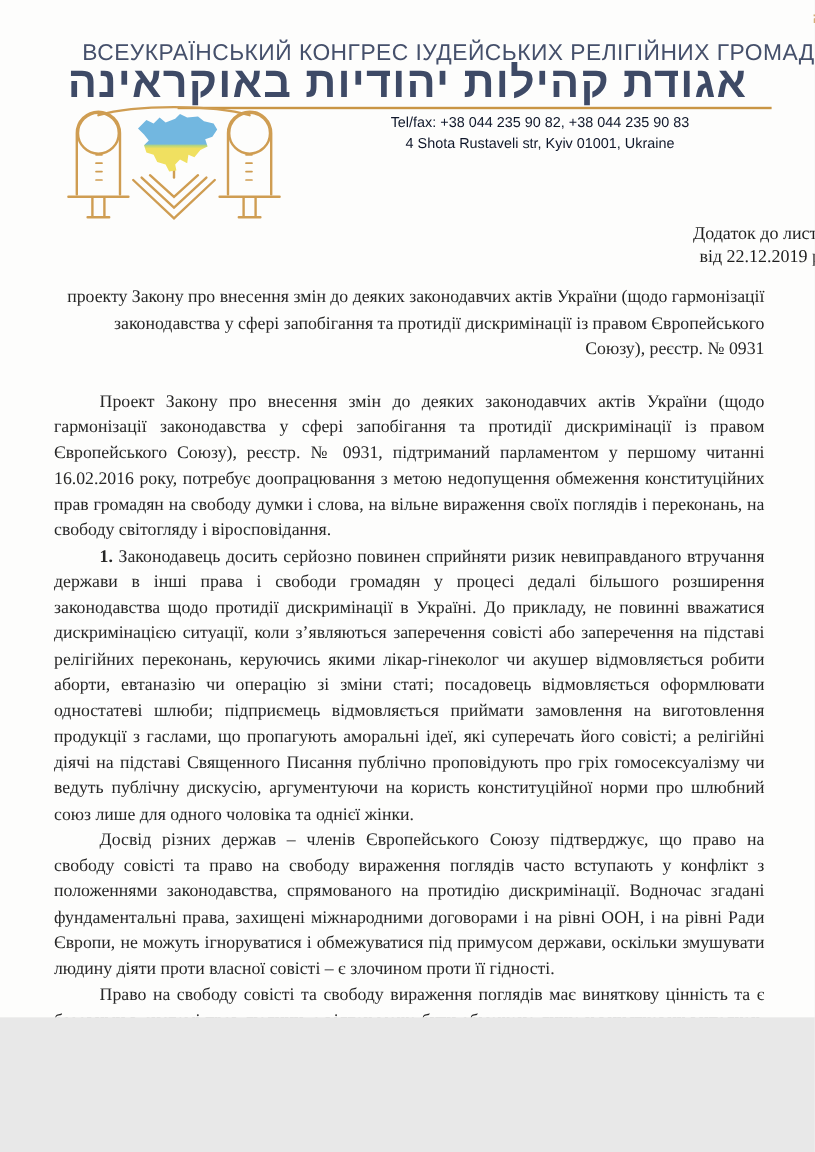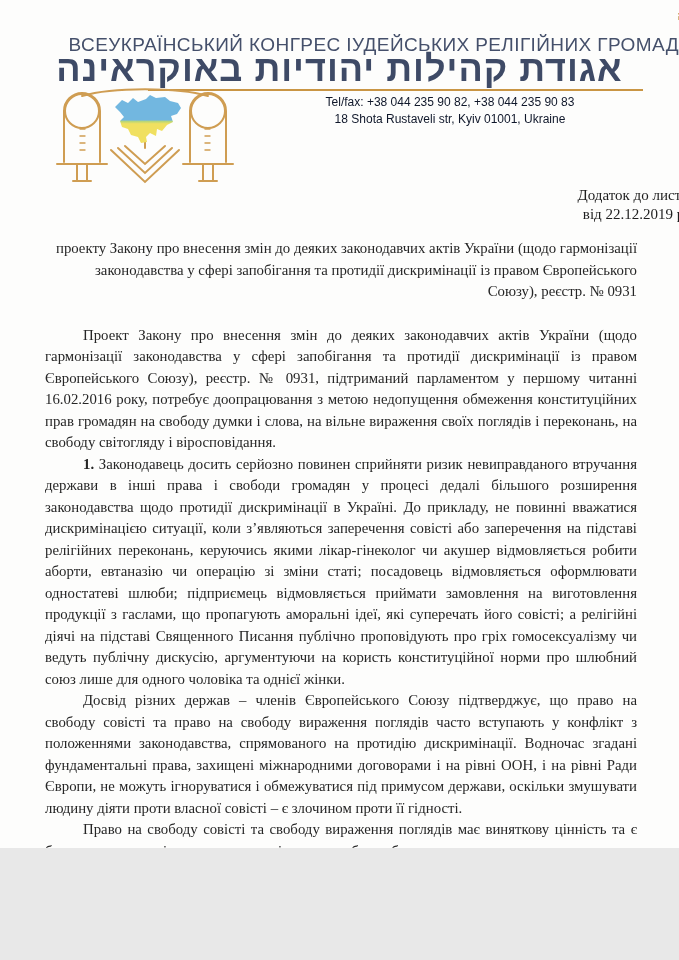--- a/index.html
+++ b/index.html
@@ -112,21 +112,21 @@
       <path d="M56,66 L90,98 L124,66"></path>
       <path d="M63,64 L90,89 L117,64"></path>
       <path d="M70,62 L90,80 L110,62"></path>
     </g>
 
     <path d="M60,23 l7,-7 6,3 5,-5 5,4 8,-3 4,-4 6,3 9,-1 5,4 8,2 3,5 -4,6 -6,2 2,6 -6,3 -5,6 -5,-2 -1,7 -6,-3 -4,4 1,5 -6,1 -3,-6 -7,-2 -3,-6 -6,-2 -2,-6 4,-4 -4,-5 z" fill="url(#uaflag)" stroke="none"></path>
   </svg>
 
   <div class="contact">
     <div>Tel/fax: +38 044 235 90 82, +38 044 235 90 83</div>
-    <div>18 Shota Rustaveli str, Kyiv 01001, Ukraine</div>
+    <div>4 Shota Rustaveli str, Kyiv 01001, Ukraine</div>
   </div>
 
   <div class="annex">
     <div>Додаток до листа</div>
     <div>від 22.12.2019 р.</div>
   </div>
 
   <div class="doc">
     <p class="doc-subtitle">проекту Закону про внесення змін до деяких законодавчих актів України (щодо гармонізації законодавства у сфері запобігання та протидії дискримінації із правом Європейського Союзу), реєстр. № 0931</p>
 

